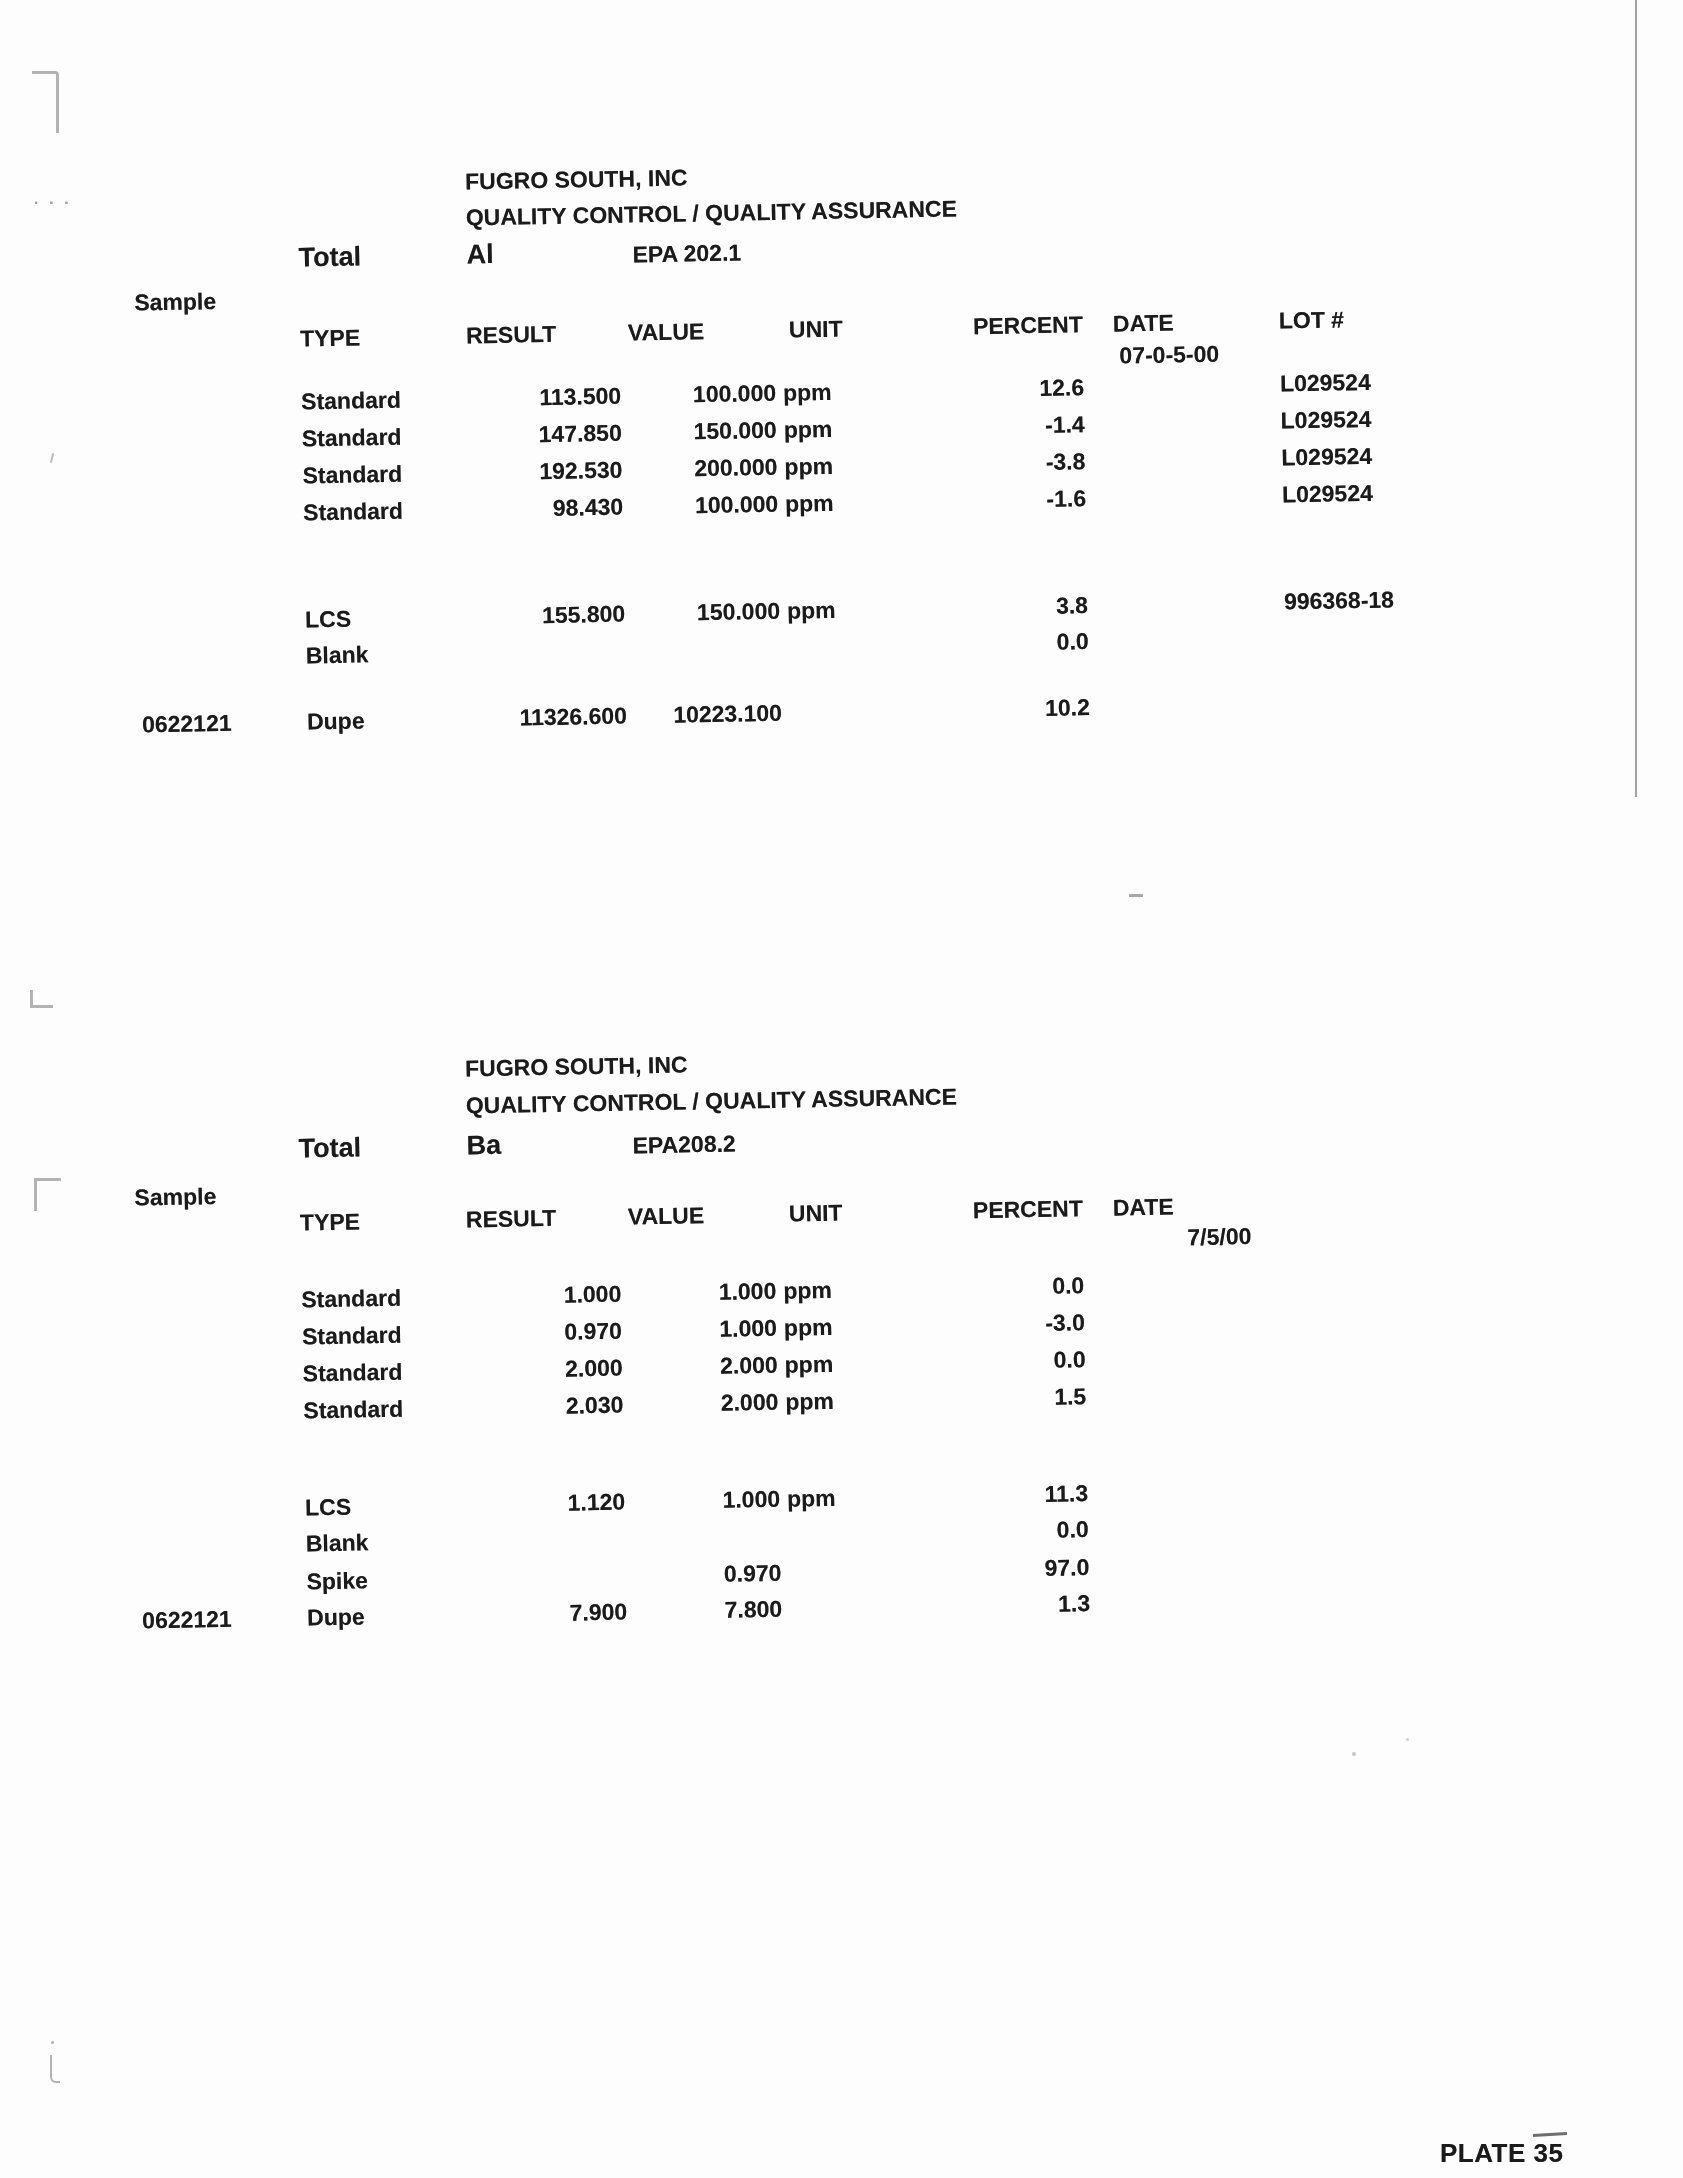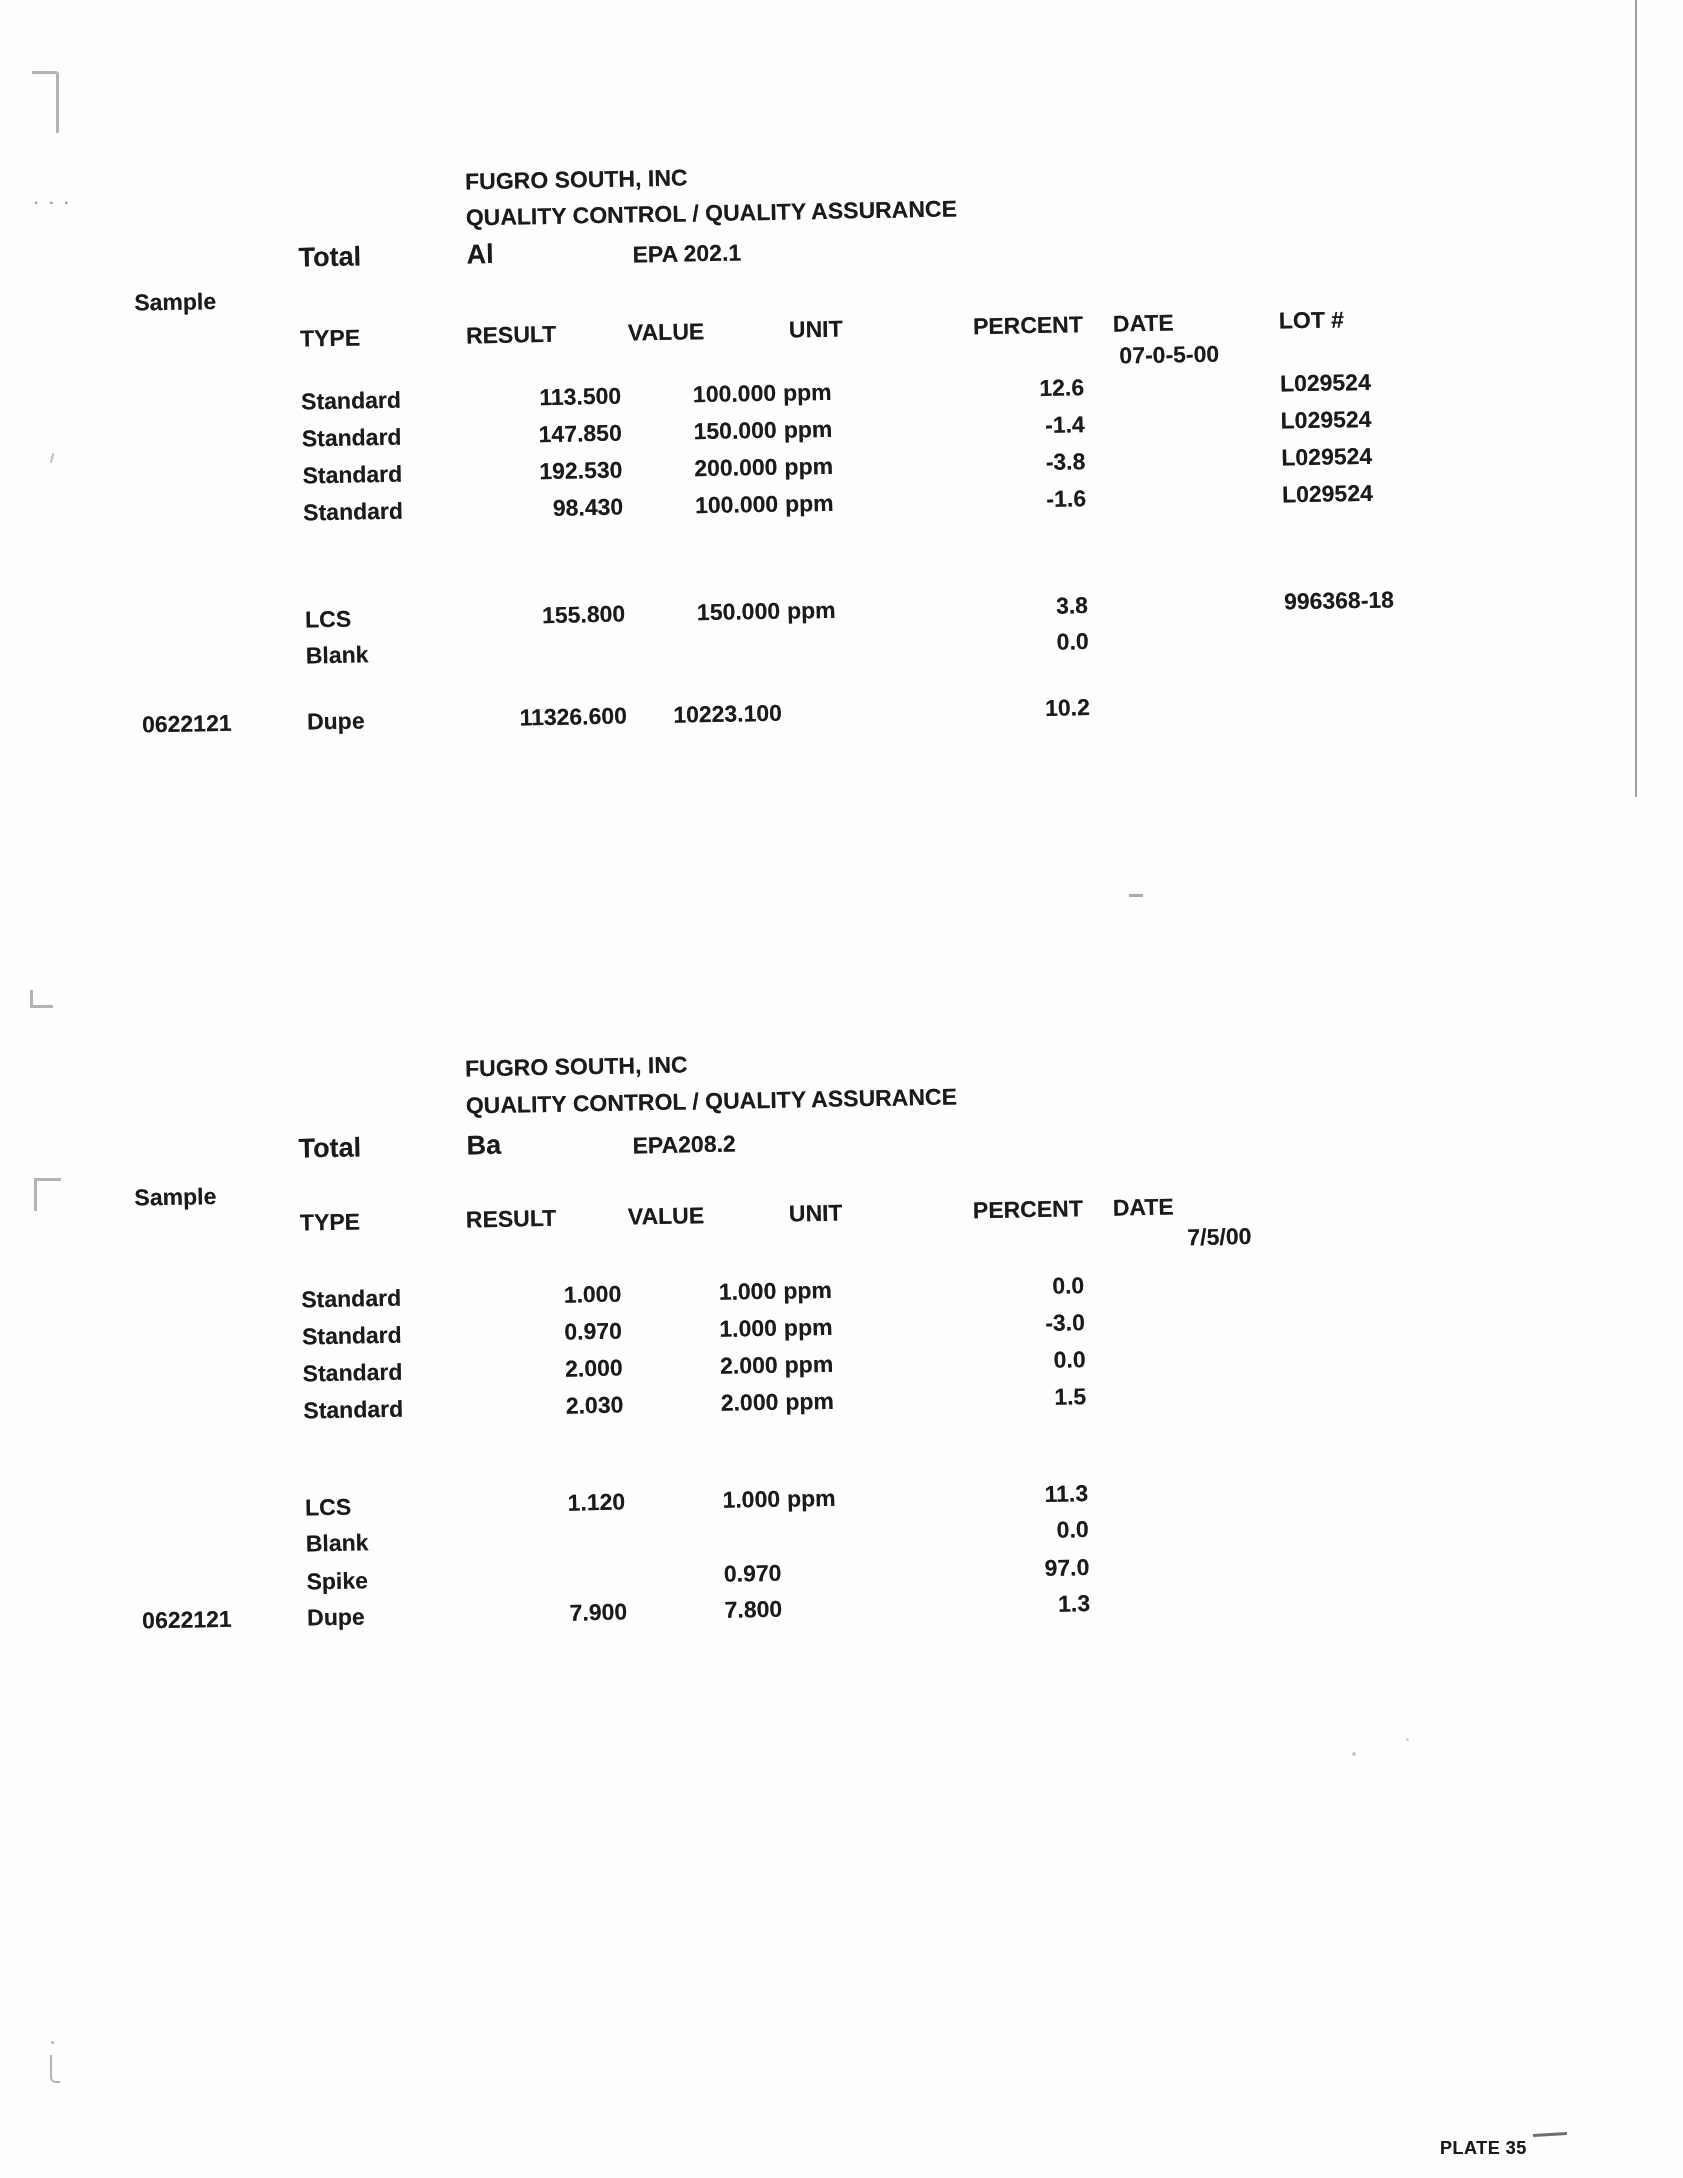--- a/index.html
+++ b/index.html
@@ -29,21 +29,21 @@
   .hdr .h-value   { padding-left:8px; text-align:left; }
   .hdr .h-unit    { padding-left:14px; text-align:left; }
   .hdr .h-percent { text-align:right; }
   .hdr .h-date    { padding-left:30px; text-align:left; }
   .hdr .h-lot     { padding-left:30px; text-align:left; }
 
   
   .scanline { position:absolute; background:#909090; opacity:.85; }
   .mark { position:absolute; opacity:.55; }
   .dots { position:absolute; color:#8a8a8a; font-size:15px; letter-spacing:3px; opacity:.8; }
-  .plate { position:absolute; font-size:18px; letter-spacing:0.5px; }
+  .plate { position:absolute; font-size:26px; letter-spacing:0.5px; }
   .plate-dash { position:absolute; width:34px; height:3px; background:#4a4a4a; transform:rotate(-3deg); opacity:.8; }
 </style>
 </head>
 <body>
 
 <div class="page">
 
   <div class="scanline" style="left:1635px; top:0; width:2px; height:797px;"></div>
   <div class="mark" style="left:32px; top:71px; width:24px; height:59px; border-top:3px solid #777; border-right:3px solid #777; border-radius:0 4px 0 0;"></div>
   <div class="dots" style="left:34px; top:194px;">· · ·</div>

